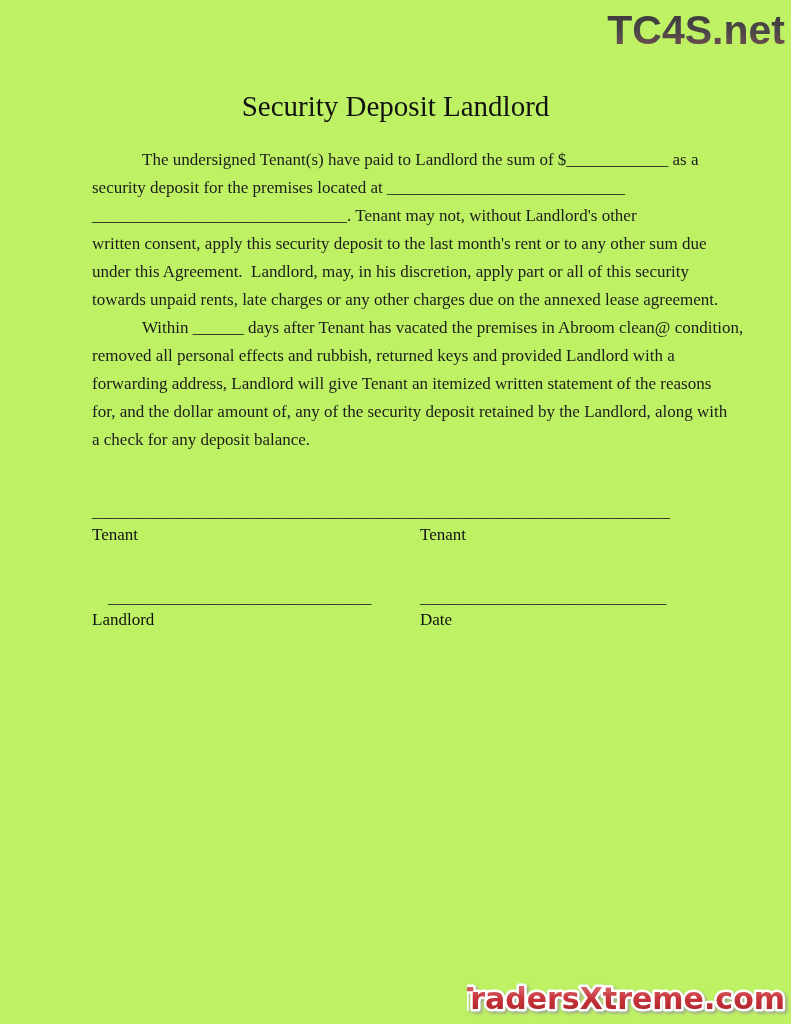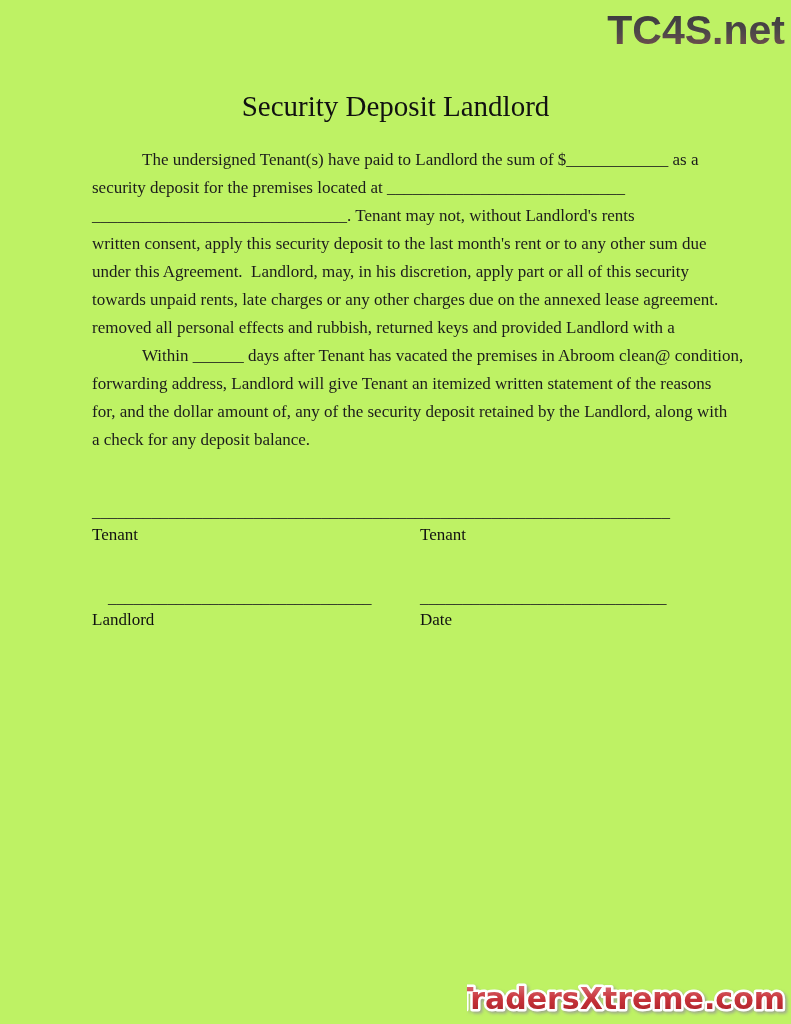--- a/index.html
+++ b/index.html
@@ -68,26 +68,26 @@
       </defs>
       <text x="198" y="42" text-anchor="end" font-family="Liberation Sans, sans-serif" font-size="41" font-weight="bold" fill="url(#grad-tc4s)">TC4S.net</text>
     </svg>
   </div>
 
   <div class="doc-title">Security Deposit Landlord</div>
 
   <div class="body-text">
     <div class="line indent">The undersigned Tenant(s) have paid to Landlord the sum of $____________ as a</div>
     <div class="line">security deposit for the premises located at ____________________________</div>
-    <div class="line">______________________________. Tenant may not, without Landlord's rents</div>
+    <div class="line">______________________________. Tenant may not, without Landlord's other</div>
     <div class="line">written consent, apply this security deposit to the last month's rent or to any other sum due</div>
     <div class="line">under this Agreement.  Landlord, may, in his discretion, apply part or all of this security</div>
     <div class="line">towards unpaid rents, late charges or any other charges due on the annexed lease agreement.</div>
+    <div class="line indent">Within ______ days after Tenant has vacated the premises in Abroom clean@ condition,</div>
     <div class="line">removed all personal effects and rubbish, returned keys and provided Landlord with a</div>
-    <div class="line indent">Within ______ days after Tenant has vacated the premises in Abroom clean@ condition,</div>
     <div class="line">forwarding address, Landlord will give Tenant an itemized written statement of the reasons</div>
     <div class="line">for, and the dollar amount of, any of the security deposit retained by the Landlord, along with</div>
     <div class="line">a check for any deposit balance.</div>
   </div>
 
   <div class="sig-line" style="top:502px; left:92px;">____________________________________________________________________</div>
   <div class="sig-label" style="top:525px; left:92px;">Tenant</div>
   <div class="sig-label" style="top:525px; left:420px;">Tenant</div>
 
   <div class="sig-line" style="top:588px; left:108px;">_______________________________</div>

